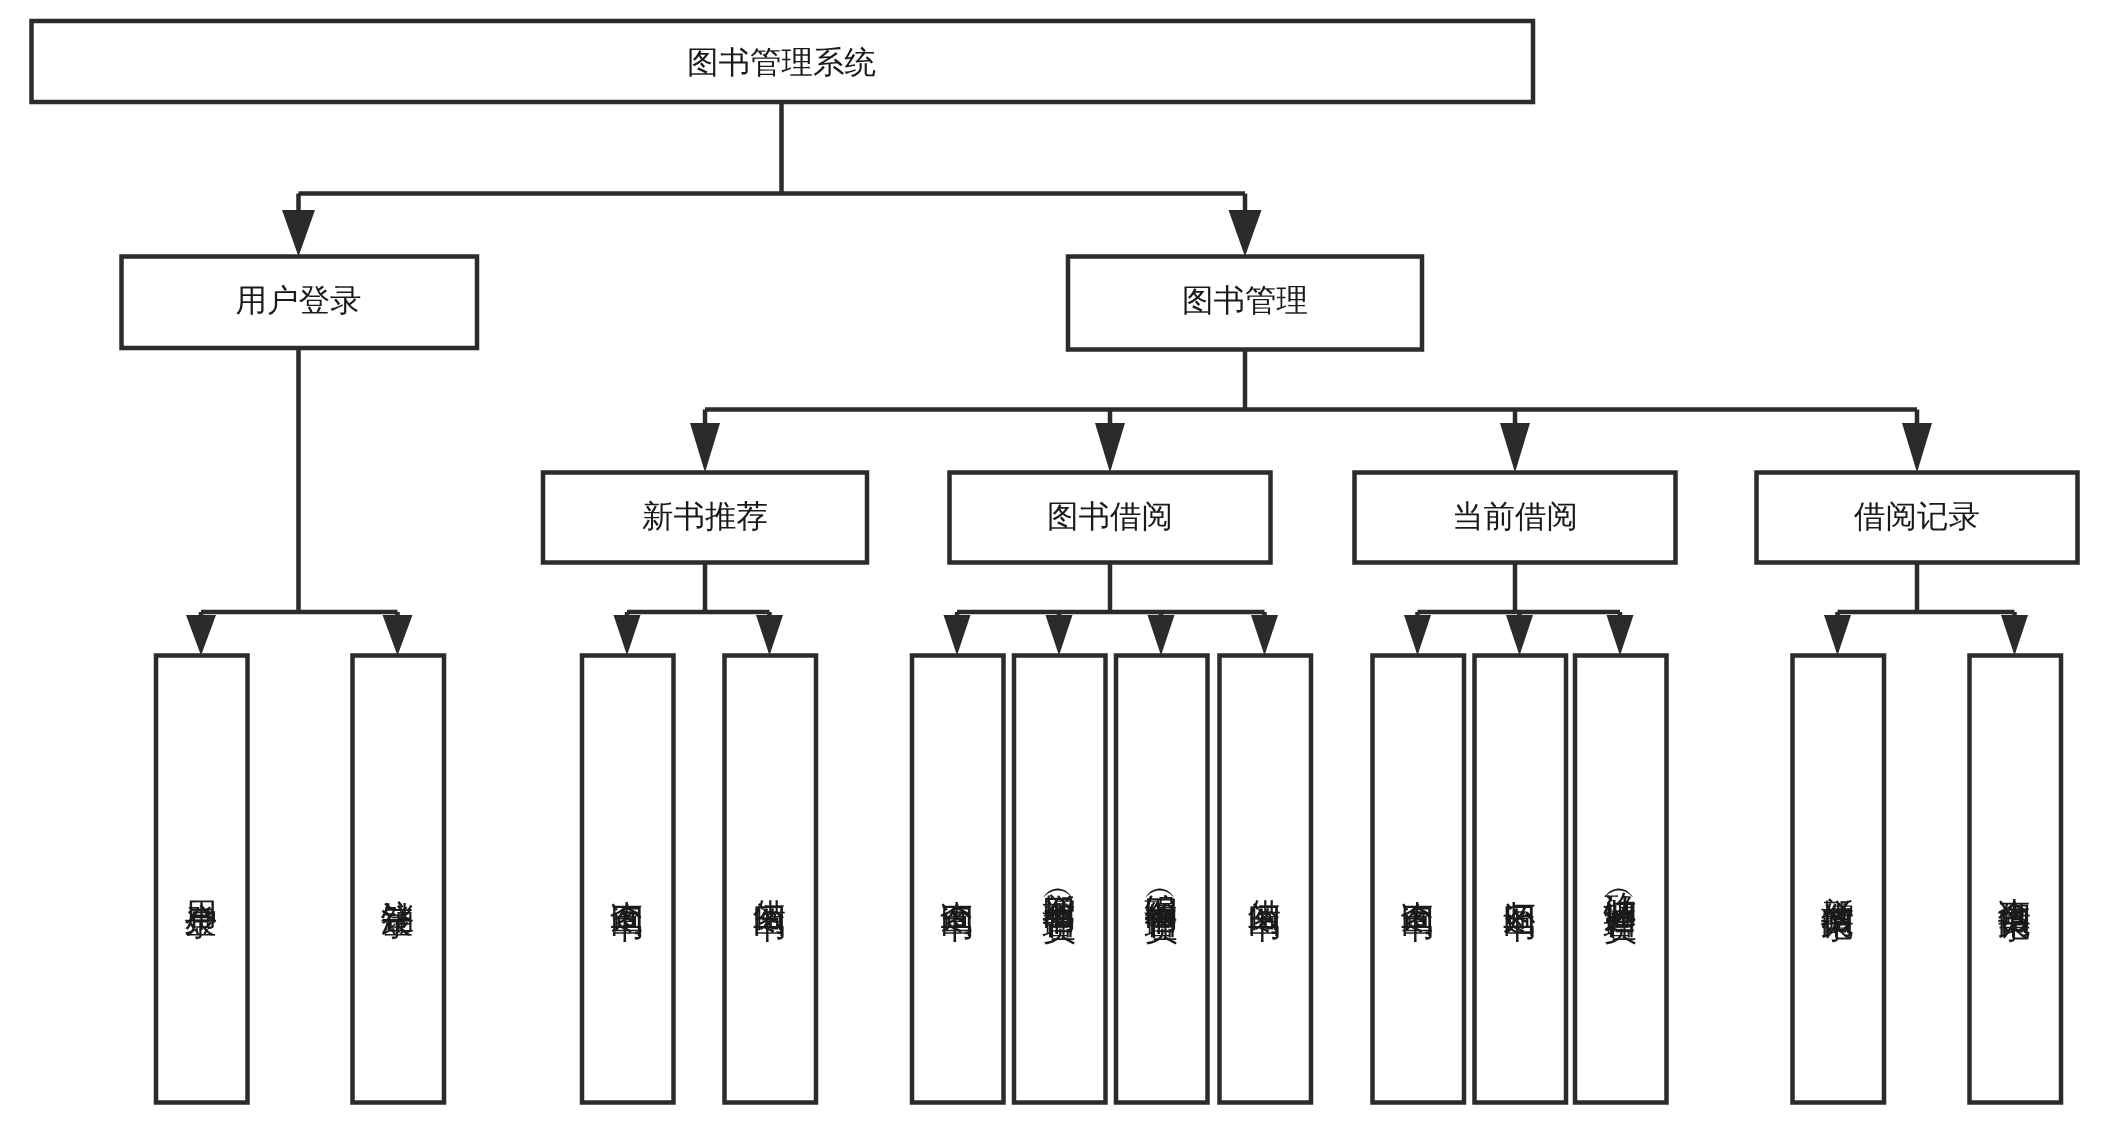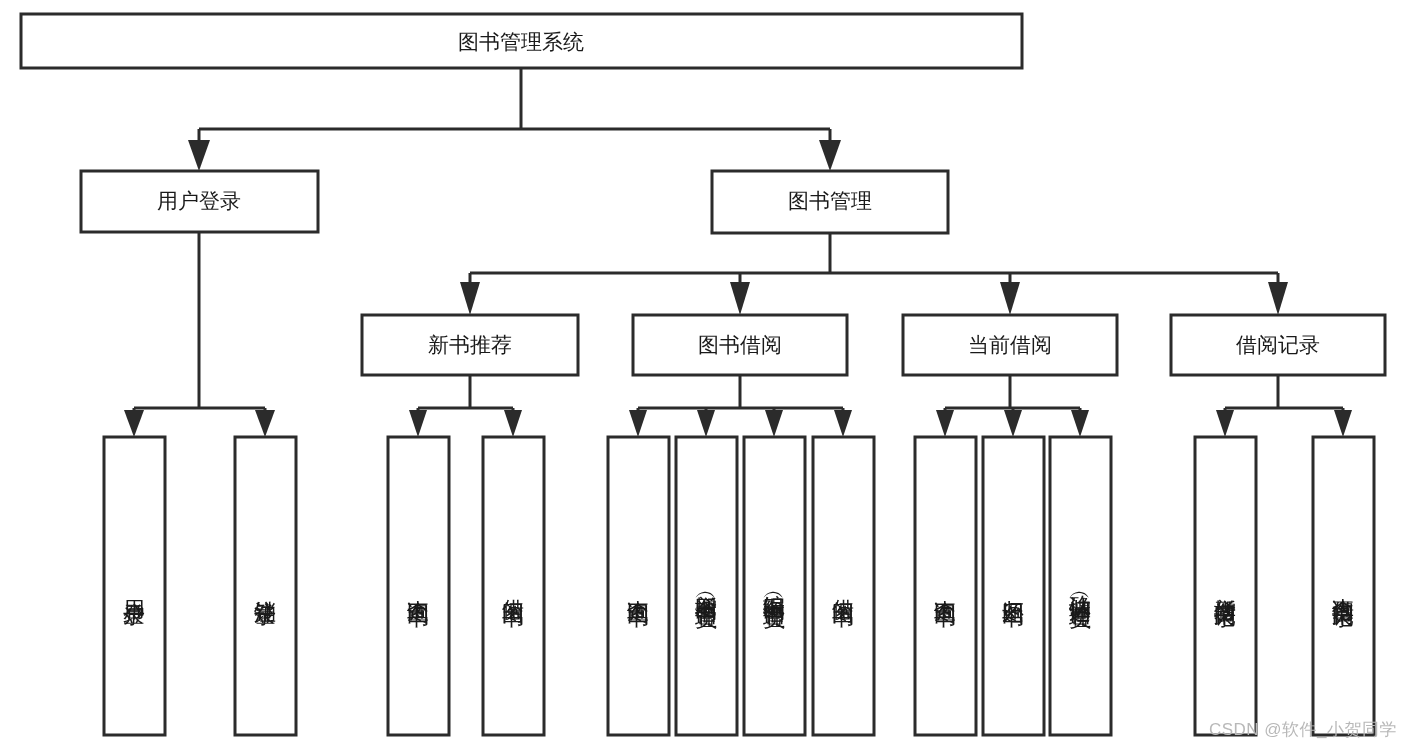--- a/index.html
+++ b/index.html
@@ -258,15 +258,14 @@
     <span class="leaf-label">确认归还（管理员）</span>
   </div>
 
   <div class="leaf-label-wrap" style="left:1195px; top:437px; width:61px; height:298px;">
     <span class="leaf-label">新增借阅记录</span>
   </div>
   <div class="leaf-label-wrap" style="left:1313px; top:437px; width:61px; height:298px;">
     <span class="leaf-label">查询借阅记录</span>
   </div>
 
-  <div class="watermark">CSDN @软件_小贺同学</div>
 
 </div>
 
 </body></html>

